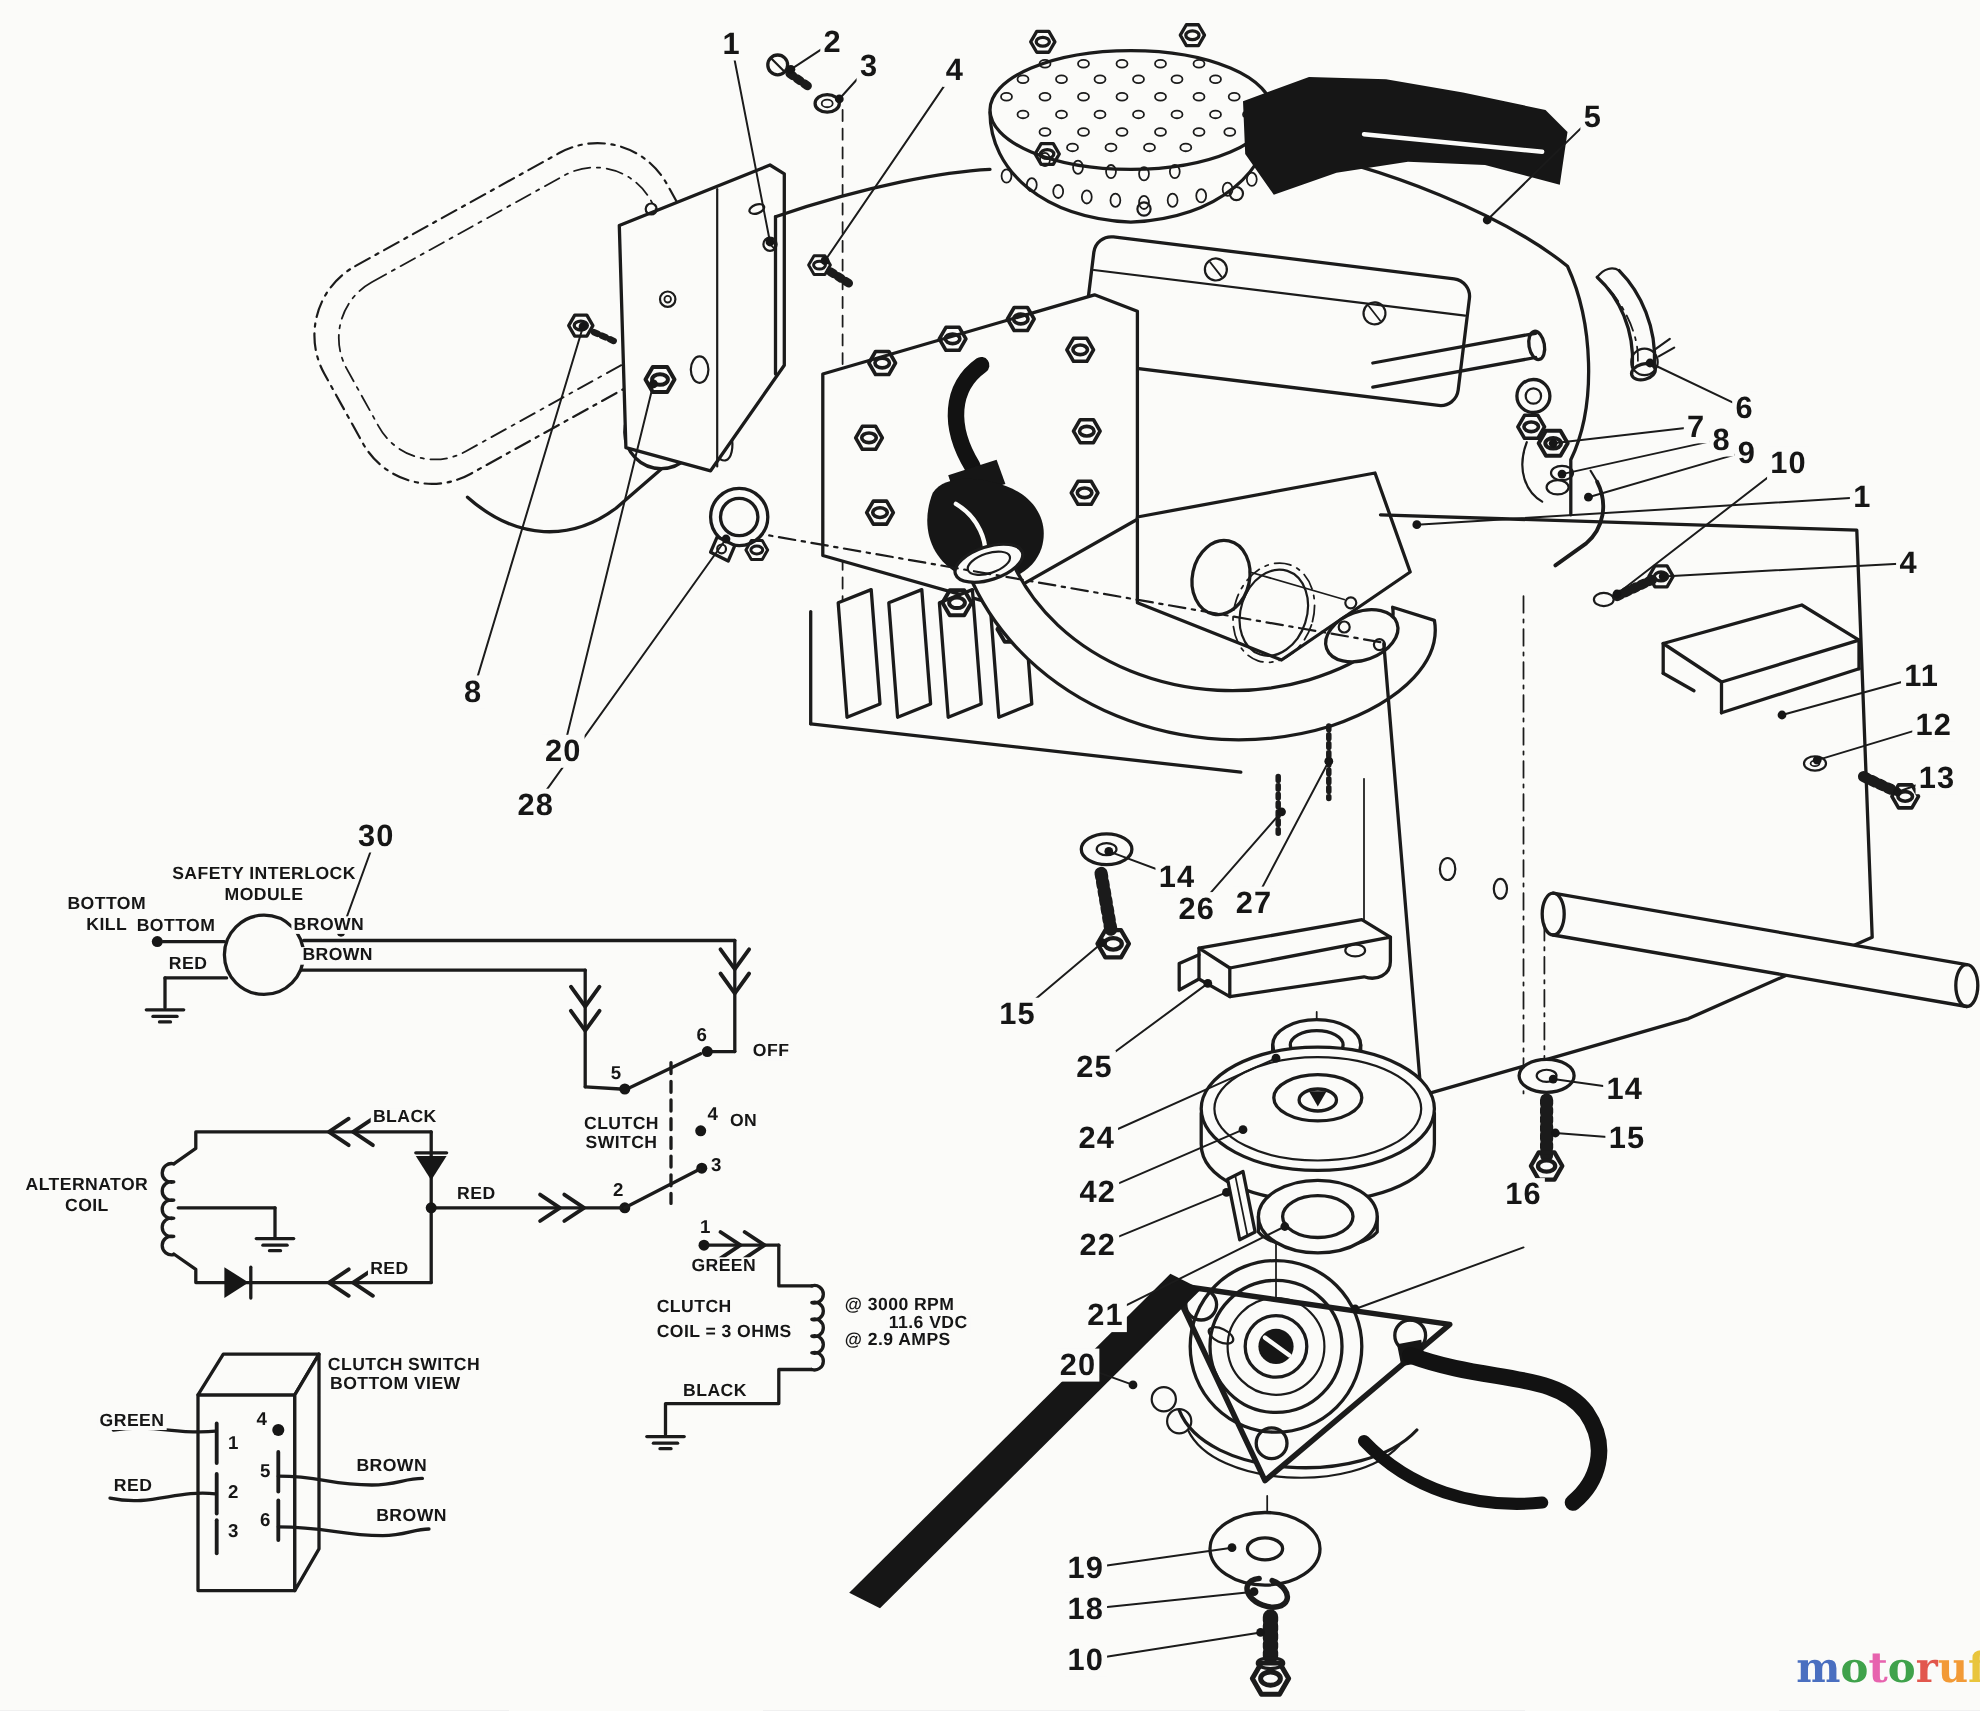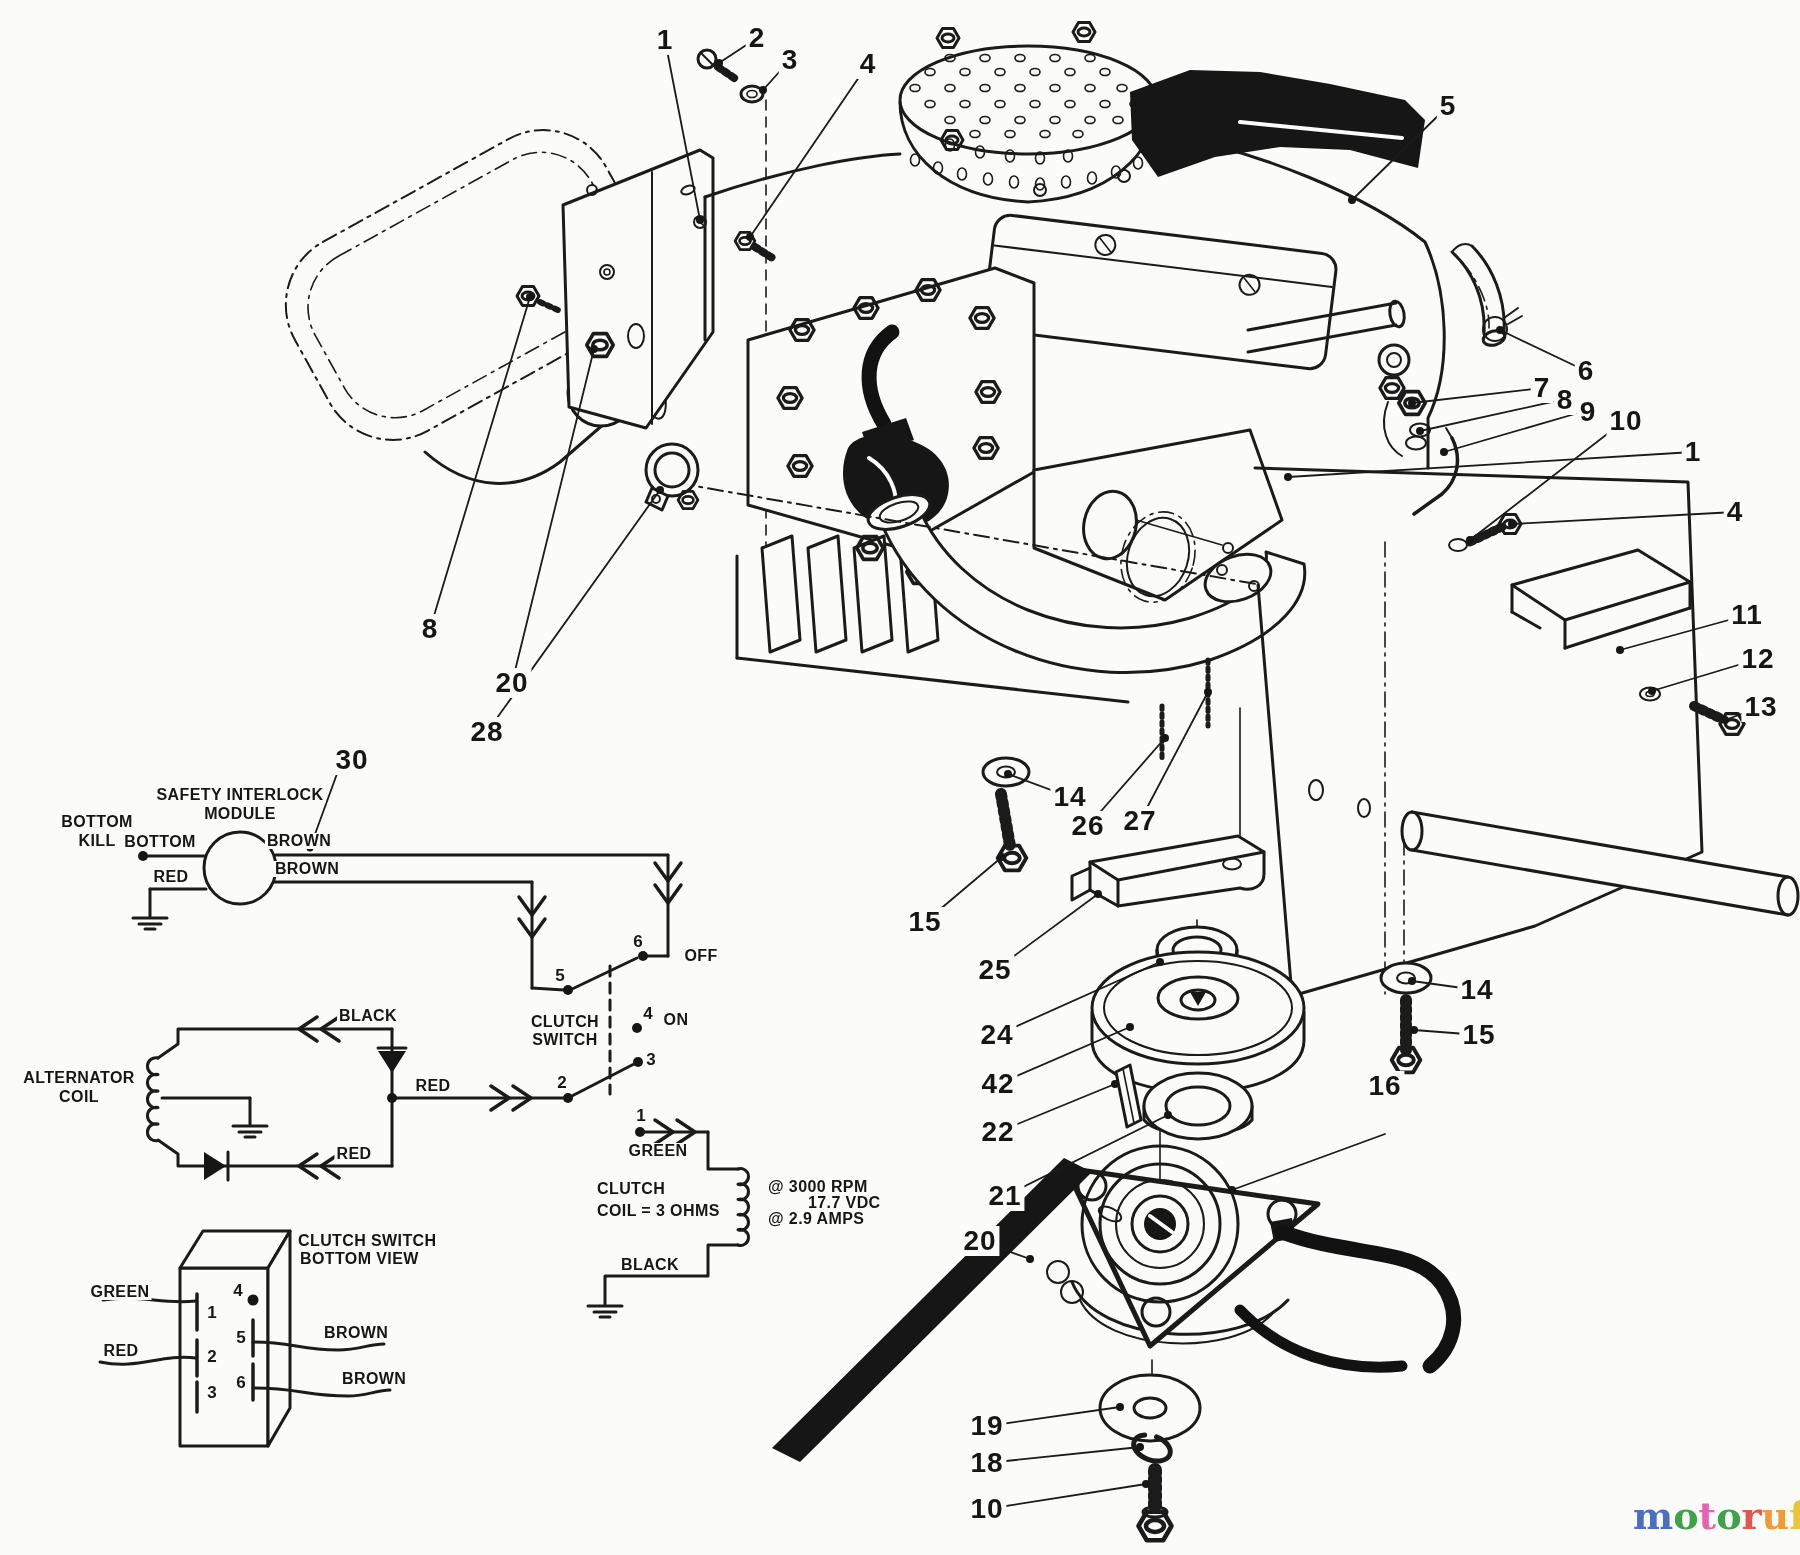--- a/index.html
+++ b/index.html
@@ -532,21 +532,21 @@
 <div class="co" style="left:1588px;top:412px">9</div>
 <div class="co" style="left:1626px;top:421px">10</div>
 <div class="co" style="left:1693px;top:452px">1</div>
 <div class="co" style="left:1735px;top:512px">4</div>
 <div class="co" style="left:1747px;top:615px">11</div>
 <div class="co" style="left:1758px;top:659px">12</div>
 <div class="co" style="left:1761px;top:707px">13</div>
 <div class="co" style="left:430px;top:629px">8</div>
 <div class="co" style="left:512px;top:683px">20</div>
 <div class="co" style="left:487px;top:732px">28</div>
-<div class="co" style="left:352px;top:760px">30</div>
+<div class="co" style="left:342px;top:760px">30</div>
 <div class="co" style="left:1070px;top:797px">14</div>
 <div class="co" style="left:1088px;top:826px">26</div>
 <div class="co" style="left:1140px;top:821px">27</div>
 <div class="co" style="left:925px;top:922px">15</div>
 <div class="co" style="left:995px;top:970px">25</div>
 <div class="co" style="left:997px;top:1035px">24</div>
 <div class="co" style="left:998px;top:1084px">42</div>
 <div class="co" style="left:998px;top:1132px">22</div>
 <div class="co" style="left:1005px;top:1196px">21</div>
 <div class="co" style="left:980px;top:1241px">20</div>
@@ -577,21 +577,21 @@
 <div class="lb" style="left:433px;top:1086px">RED</div>
 <div class="lb" style="left:79px;top:1078px">ALTERNATOR</div>
 <div class="lb" style="left:79px;top:1097px">COIL</div>
 <div class="lb" style="left:368px;top:1016px">BLACK</div>
 <div class="lb" style="left:354px;top:1154px">RED</div>
 <div class="tn" style="left:641px;top:1115px">1</div>
 <div class="lb" style="left:658px;top:1151px">GREEN</div>
 <div class="lb la" style="left:595px;top:1189px">CLUTCH</div>
 <div class="lb la" style="left:595px;top:1211px">COIL = 3 OHMS</div>
 <div class="lb la" style="left:766px;top:1187px">@ 3000 RPM</div>
-<div class="lb la" style="left:806px;top:1203px">17.7  VDC</div>
+<div class="lb la" style="left:806px;top:1203px">11.6  VDC</div>
 <div class="lb la" style="left:766px;top:1219px">@ 2.9 AMPS</div>
 <div class="lb" style="left:650px;top:1265px">BLACK</div>
 <div class="lb la" style="left:296px;top:1241px">CLUTCH SWITCH</div>
 <div class="lb la" style="left:298px;top:1259px">BOTTOM VIEW</div>
 <div class="lb" style="left:120px;top:1292px">GREEN</div>
 <div class="lb" style="left:121px;top:1351px">RED</div>
 <div class="lb la" style="left:322px;top:1333px">BROWN</div>
 <div class="lb la" style="left:340px;top:1379px">BROWN</div>
 <div class="tn" style="left:212px;top:1312px">1</div>
 <div class="tn" style="left:212px;top:1356px">2</div>

